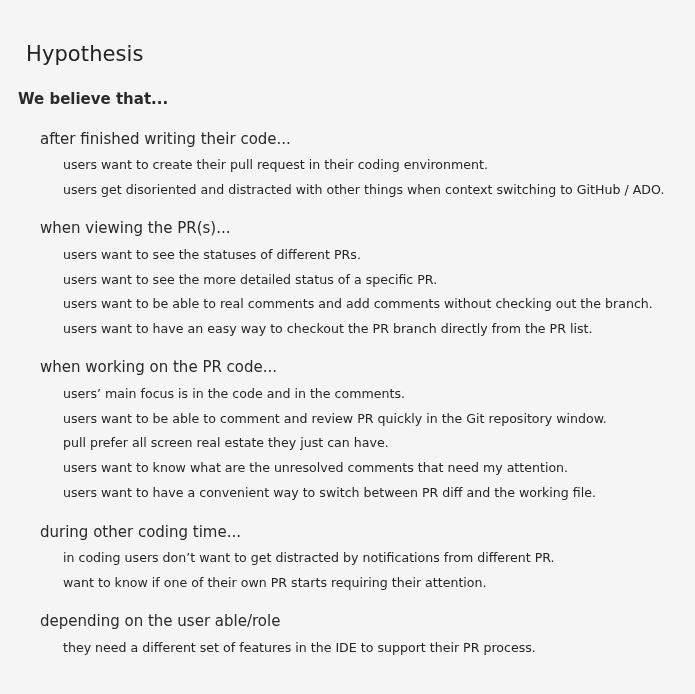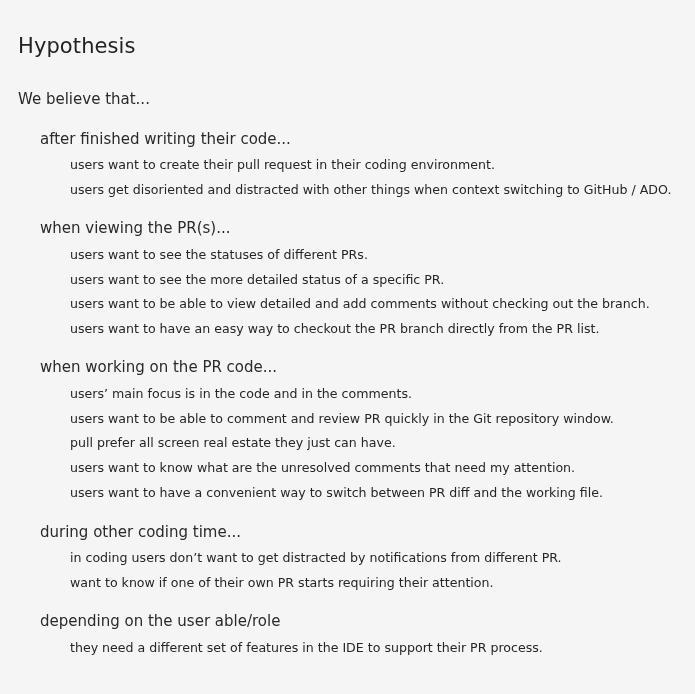--- a/index.html
+++ b/index.html
@@ -14,43 +14,44 @@
     font-family: "DejaVu Sans", "Liberation Sans", sans-serif;
     color: #2a2a2a;
     position: relative;
   }
   .title {
     position: absolute;
     left: 18px;
     top: 34px;
     font-size: 21px;
     font-weight: 400;
-    margin: 0;
+    margin: 8px;
     color: #222;
     letter-spacing: 0.1px;
   }
   .intro {
     position: absolute;
     left: 18px;
     top: 90px;
     font-size: 15px;
     margin: 0;
     color: #2a2a2a;
+    font-weight: bold;
   }
   .section-title {
     position: absolute;
     left: 40px;
     font-size: 15px;
     margin: 0;
     color: #2a2a2a;
     white-space: nowrap;
   }
   .item {
     position: absolute;
-    left: 70px;
+    left: 63px;
     font-size: 12.6px;
     margin: 0;
     color: #262626;
     white-space: nowrap;
   }
 </style>
 </head>
 <body>
 
 <h1 class="title">Hypothesis</h1>
@@ -59,21 +60,21 @@
 <div>
   <p class="section-title" style="top:130px">after finished writing their code...</p>
   <p class="item" style="top:157px">users want to create their pull request in their coding environment.</p>
   <p class="item" style="top:182px">users get disoriented and distracted with other things when context switching to GitHub / ADO.</p>
 </div>
 
 <div>
   <p class="section-title" style="top:219px">when viewing the PR(s)...</p>
   <p class="item" style="top:247px">users want to see the statuses of different PRs.</p>
   <p class="item" style="top:272px">users want to see the more detailed status of a specific PR.</p>
-  <p class="item" style="top:296px">users want to be able to view detailed and add comments without checking out the branch.</p>
+  <p class="item" style="top:296px">users want to be able to real comments and add comments without checking out the branch.</p>
   <p class="item" style="top:321px">users want to have an easy way to checkout the PR branch directly from the PR list.</p>
 </div>
 
 <div>
   <p class="section-title" style="top:358px">when working on the PR code...</p>
   <p class="item" style="top:386px">users’ main focus is in the code and in the comments.</p>
   <p class="item" style="top:411px">users want to be able to comment and review PR quickly in the Git repository window.</p>
   <p class="item" style="top:435px">pull prefer all screen real estate they just can have.</p>
   <p class="item" style="top:460px">users want to know what are the unresolved comments that need my attention.</p>
   <p class="item" style="top:485px">users want to have a convenient way to switch between PR diff and the working file.</p>

